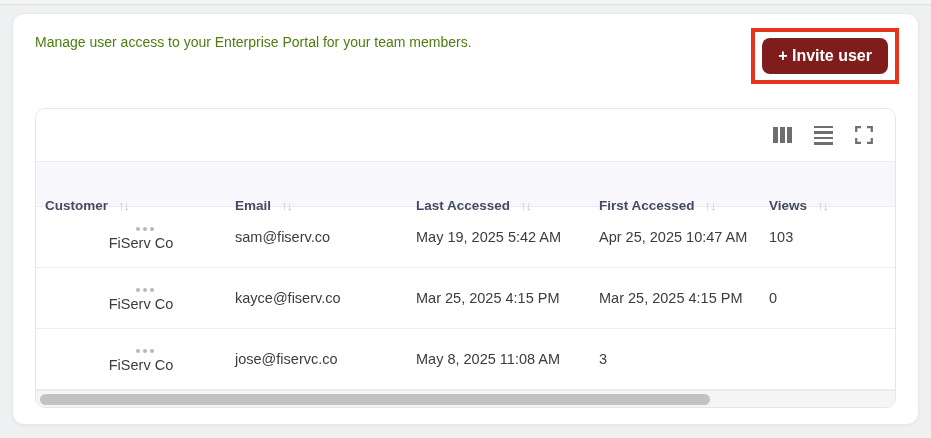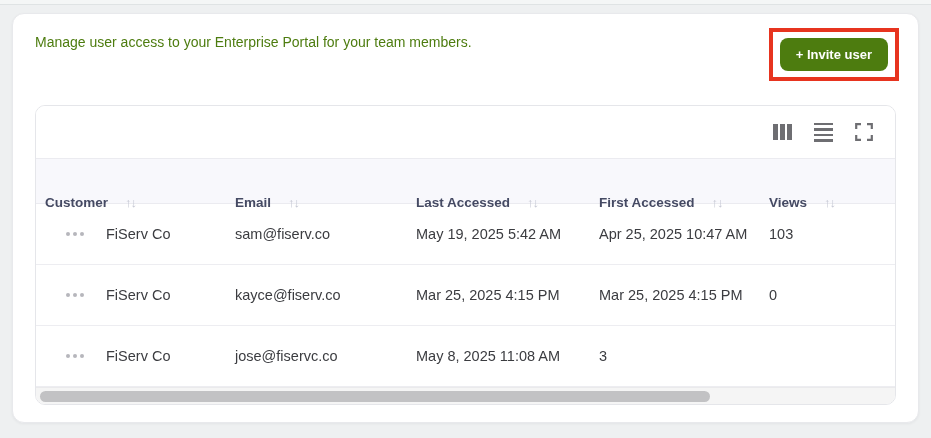--- a/index.html
+++ b/index.html
@@ -40,24 +40,24 @@
     color: #4d7c0f;
   }
   .annotation-box {
     border: 4px solid #e7341f;
     padding: 6px 7px;
     margin-top: -6px;
     margin-right: -3px;
   }
   .invite-btn {
     display: inline-block;
-    background: #4d7c0f;
+    background: #7f1d1d;
     color: #ffffff;
     font-family: "Liberation Sans", sans-serif;
-    font-size: 13px;
+    font-size: 16px;
     font-weight: 700;
     border: none;
     border-radius: 8px;
     padding: 9px 16px;
     cursor: pointer;
   }
   .table-container {
     margin-top: 24px;
     border: 1px solid #e5e6ea;
     border-radius: 10px;
@@ -85,21 +85,21 @@
   }
   .thead {
     background: #f8f8fc;
     border-top: 1px solid #ebebf0;
     border-bottom: 1px solid #ebebf0;
     height: 46px;
   }
   .th {
     display: flex;
     align-items: flex-start;
-    gap: 17px;
+    gap: 10px;
     padding-left: 9px;
     font-size: 13.5px;
     font-weight: 700;
     color: #454a63;
     cursor: pointer;
     margin-top: 36px;
   }
   .sort-icon {
     color: #c5c7d3;
     font-size: 13px;
@@ -109,20 +109,21 @@
   }
   .trow {
     height: 61px;
     background: #fff;
     border-bottom: 1px solid #ededf1;
   }
   .td {
     padding-left: 9px;
     font-size: 14.5px;
     color: #3b3c40;
+    flex-direction: column;
   }
   .td-first { display: flex; align-items: center; padding-left: 0; }
   .row-menu {
     margin-left: 28px;
     display: flex;
     gap: 3px;
     cursor: pointer;
     padding: 4px 2px;
   }
   .row-menu i { width: 4px; height: 4px; border-radius: 50%; background: #b6b6bc; }

